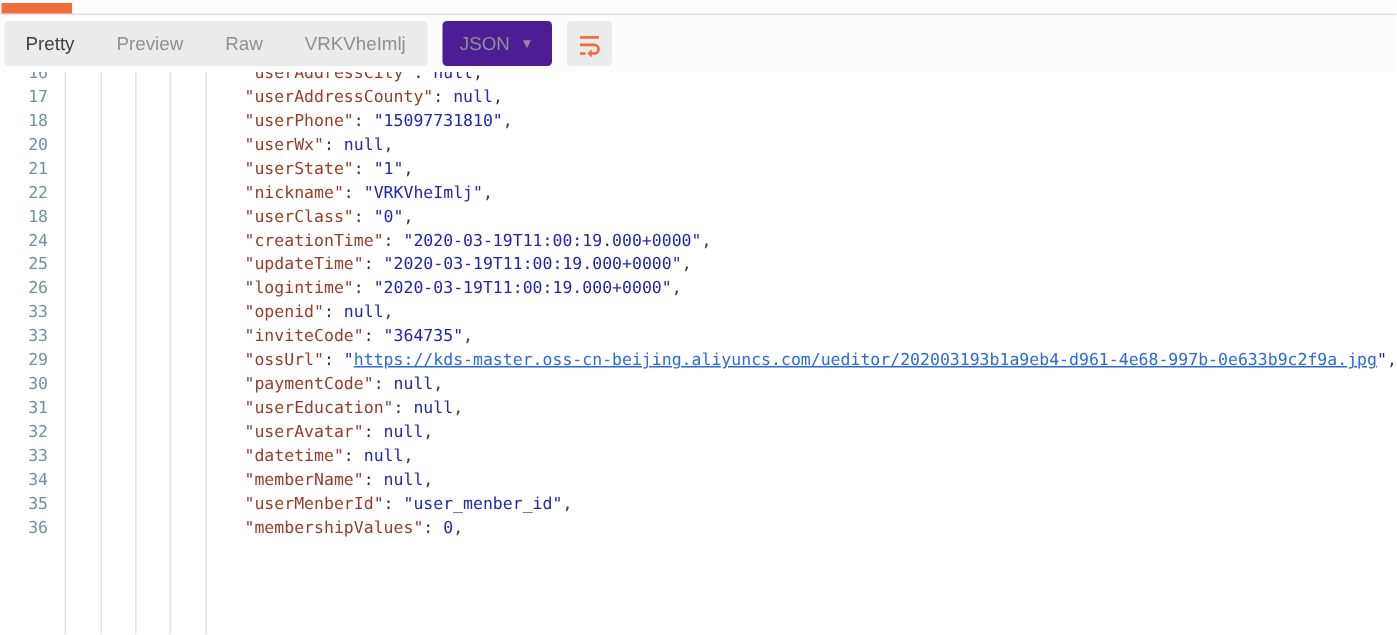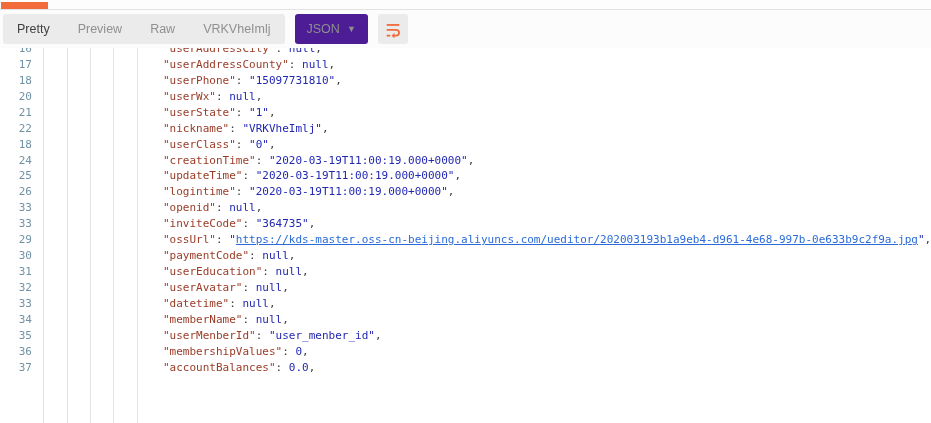--- a/index.html
+++ b/index.html
@@ -93,18 +93,17 @@
         <div class="code-line"><span class="line-num">33</span><span class="line-text"><span class="tok-key">"openid"</span><span class="tok-punct">: </span><span class="tok-val">null</span><span class="tok-punct">,</span></span></div>
         <div class="code-line"><span class="line-num">33</span><span class="line-text"><span class="tok-key">"inviteCode"</span><span class="tok-punct">: </span><span class="tok-val">"364735"</span><span class="tok-punct">,</span></span></div>
         <div class="code-line"><span class="line-num">29</span><span class="line-text"><span class="tok-key">"ossUrl"</span><span class="tok-punct">: </span><span class="tok-val">"</span><span class="tok-link">https://kds-master.oss-cn-beijing.aliyuncs.com/ueditor/202003193b1a9eb4-d961-4e68-997b-0e633b9c2f9a.jpg</span><span class="tok-val">"</span><span class="tok-punct">,</span></span></div>
         <div class="code-line"><span class="line-num">30</span><span class="line-text"><span class="tok-key">"paymentCode"</span><span class="tok-punct">: </span><span class="tok-val">null</span><span class="tok-punct">,</span></span></div>
         <div class="code-line"><span class="line-num">31</span><span class="line-text"><span class="tok-key">"userEducation"</span><span class="tok-punct">: </span><span class="tok-val">null</span><span class="tok-punct">,</span></span></div>
         <div class="code-line"><span class="line-num">32</span><span class="line-text"><span class="tok-key">"userAvatar"</span><span class="tok-punct">: </span><span class="tok-val">null</span><span class="tok-punct">,</span></span></div>
         <div class="code-line"><span class="line-num">33</span><span class="line-text"><span class="tok-key">"datetime"</span><span class="tok-punct">: </span><span class="tok-val">null</span><span class="tok-punct">,</span></span></div>
         <div class="code-line"><span class="line-num">34</span><span class="line-text"><span class="tok-key">"memberName"</span><span class="tok-punct">: </span><span class="tok-val">null</span><span class="tok-punct">,</span></span></div>
         <div class="code-line"><span class="line-num">35</span><span class="line-text"><span class="tok-key">"userMenberId"</span><span class="tok-punct">: </span><span class="tok-val">"user_menber_id"</span><span class="tok-punct">,</span></span></div>
         <div class="code-line"><span class="line-num">36</span><span class="line-text"><span class="tok-key">"membershipValues"</span><span class="tok-punct">: </span><span class="tok-val">0</span><span class="tok-punct">,</span></span></div>
-        <div class="code-line"><span class="line-num">37</span><span class="line-text"><span class="tok-key">"accountBalances"</span><span class="tok-punct">: </span><span class="tok-val">0.0</span><span class="tok-punct">,</span></span></div>
       </div>
 
   </div>
 
 </div>
 
 </body></html>

